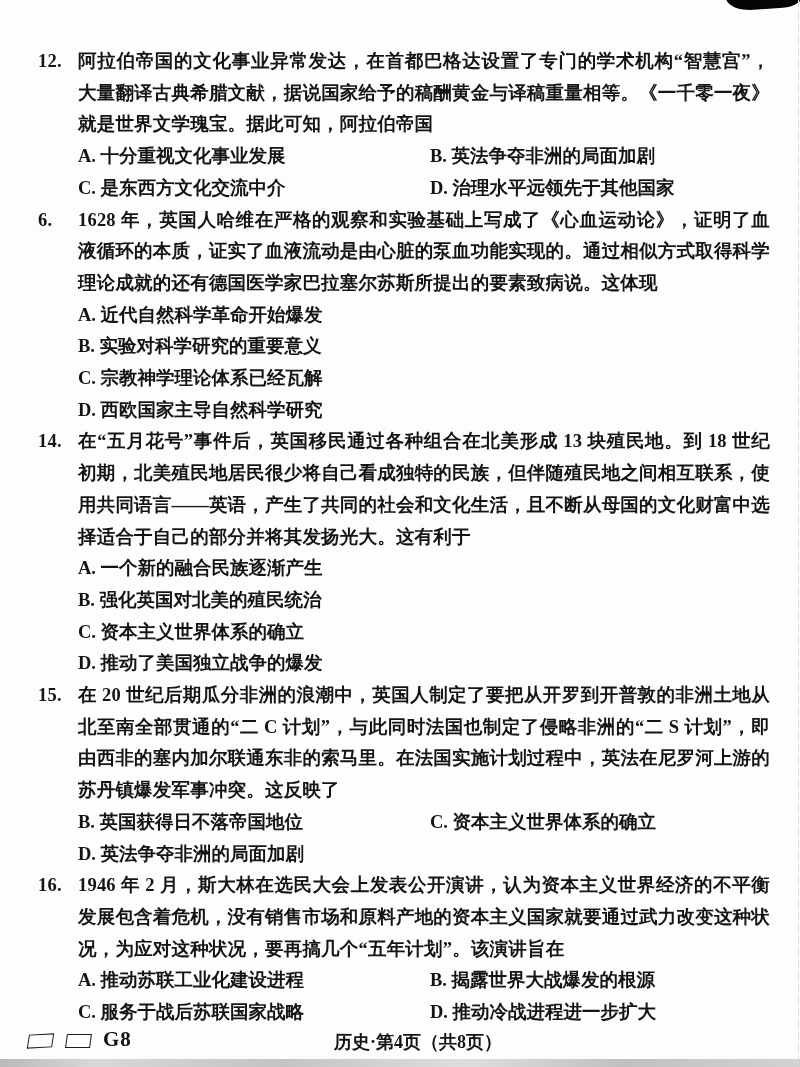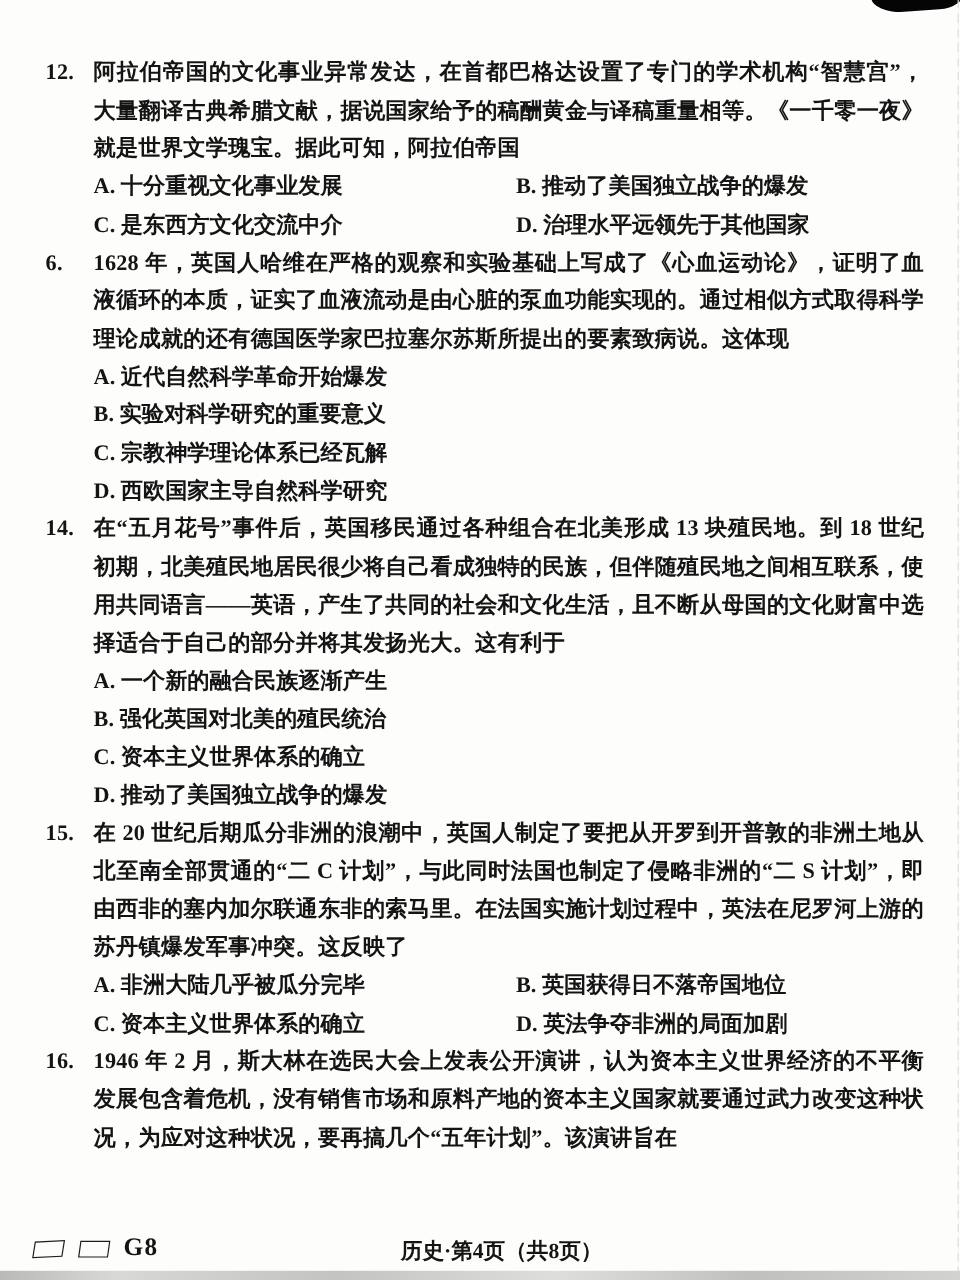--- a/index.html
+++ b/index.html
@@ -121,21 +121,21 @@
   <div class="edge-line-right"></div>
 
   <main class="content">
   <section class="question">
     <div class="stem">
       <span class="qnum">12.</span>
       <span class="qtext">阿拉伯帝国的文化事业异常发达，在首都巴格达设置了专门的学术机构“智慧宫”，大量翻译古典希腊文献，据说国家给予的稿酬黄金与译稿重量相等。《一千零一夜》就是世界文学瑰宝。据此可知，阿拉伯帝国</span>
     </div>
     <div class="options two-col">
           <span class="option">A. 十分重视文化事业发展</span>
-          <span class="option">B. 推动了美国独立战争的爆发</span>
+          <span class="option">B. 英法争夺非洲的局面加剧</span>
           <span class="option">C. 是东西方文化交流中介</span>
           <span class="option">D. 治理水平远领先于其他国家</span>
         </div>
   </section>
 
   <section class="question">
     <div class="stem">
       <span class="qnum">6.</span>
       <span class="qtext">1628 年，英国人哈维在严格的观察和实验基础上写成了《心血运动论》，证明了血液循环的本质，证实了血液流动是由心脏的泵血功能实现的。通过相似方式取得科学理论成就的还有德国医学家巴拉塞尔苏斯所提出的要素致病说。这体现</span>
     </div>
@@ -159,32 +159,37 @@
           <span class="option">D. 推动了美国独立战争的爆发</span>
         </div>
   </section>
 
   <section class="question">
     <div class="stem">
       <span class="qnum">15.</span>
       <span class="qtext">在 20 世纪后期瓜分非洲的浪潮中，英国人制定了要把从开罗到开普敦的非洲土地从北至南全部贯通的“二 C 计划”，与此同时法国也制定了侵略非洲的“二 S 计划”，即由西非的塞内加尔联通东非的索马里。在法国实施计划过程中，英法在尼罗河上游的苏丹镇爆发军事冲突。这反映了</span>
     </div>
     <div class="options two-col">
-          <span class="option">A. 非洲大陆几乎被瓜分完毕</span>
           <span class="option">B. 英国获得日不落帝国地位</span>
           <span class="option">C. 资本主义世界体系的确立</span>
           <span class="option">D. 英法争夺非洲的局面加剧</span>
         </div>
   </section>
 
   <section class="question">
     <div class="stem">
       <span class="qnum">16.</span>
       <span class="qtext">1946 年 2 月，斯大林在选民大会上发表公开演讲，认为资本主义世界经济的不平衡发展包含着危机，没有销售市场和原料产地的资本主义国家就要通过武力改变这种状况，为应对这种状况，要再搞几个“五年计划”。该演讲旨在</span>
     </div>
+    <div class="options two-col">
+          <span class="option">A. 推动苏联工业化建设进程</span>
+          <span class="option">B. 揭露世界大战爆发的根源</span>
+          <span class="option">C. 服务于战后苏联国家战略</span>
+          <span class="option">D. 推动冷战进程进一步扩大</span>
+        </div>
   </section>
 </main>
 
   <footer class="footer">
     <span class="reg-mark m1"></span>
     <span class="reg-mark m2"></span>
     <span class="paper-code">G8</span>
     <span class="page-label">历史·第4页（共8页）</span>
   </footer>
 

